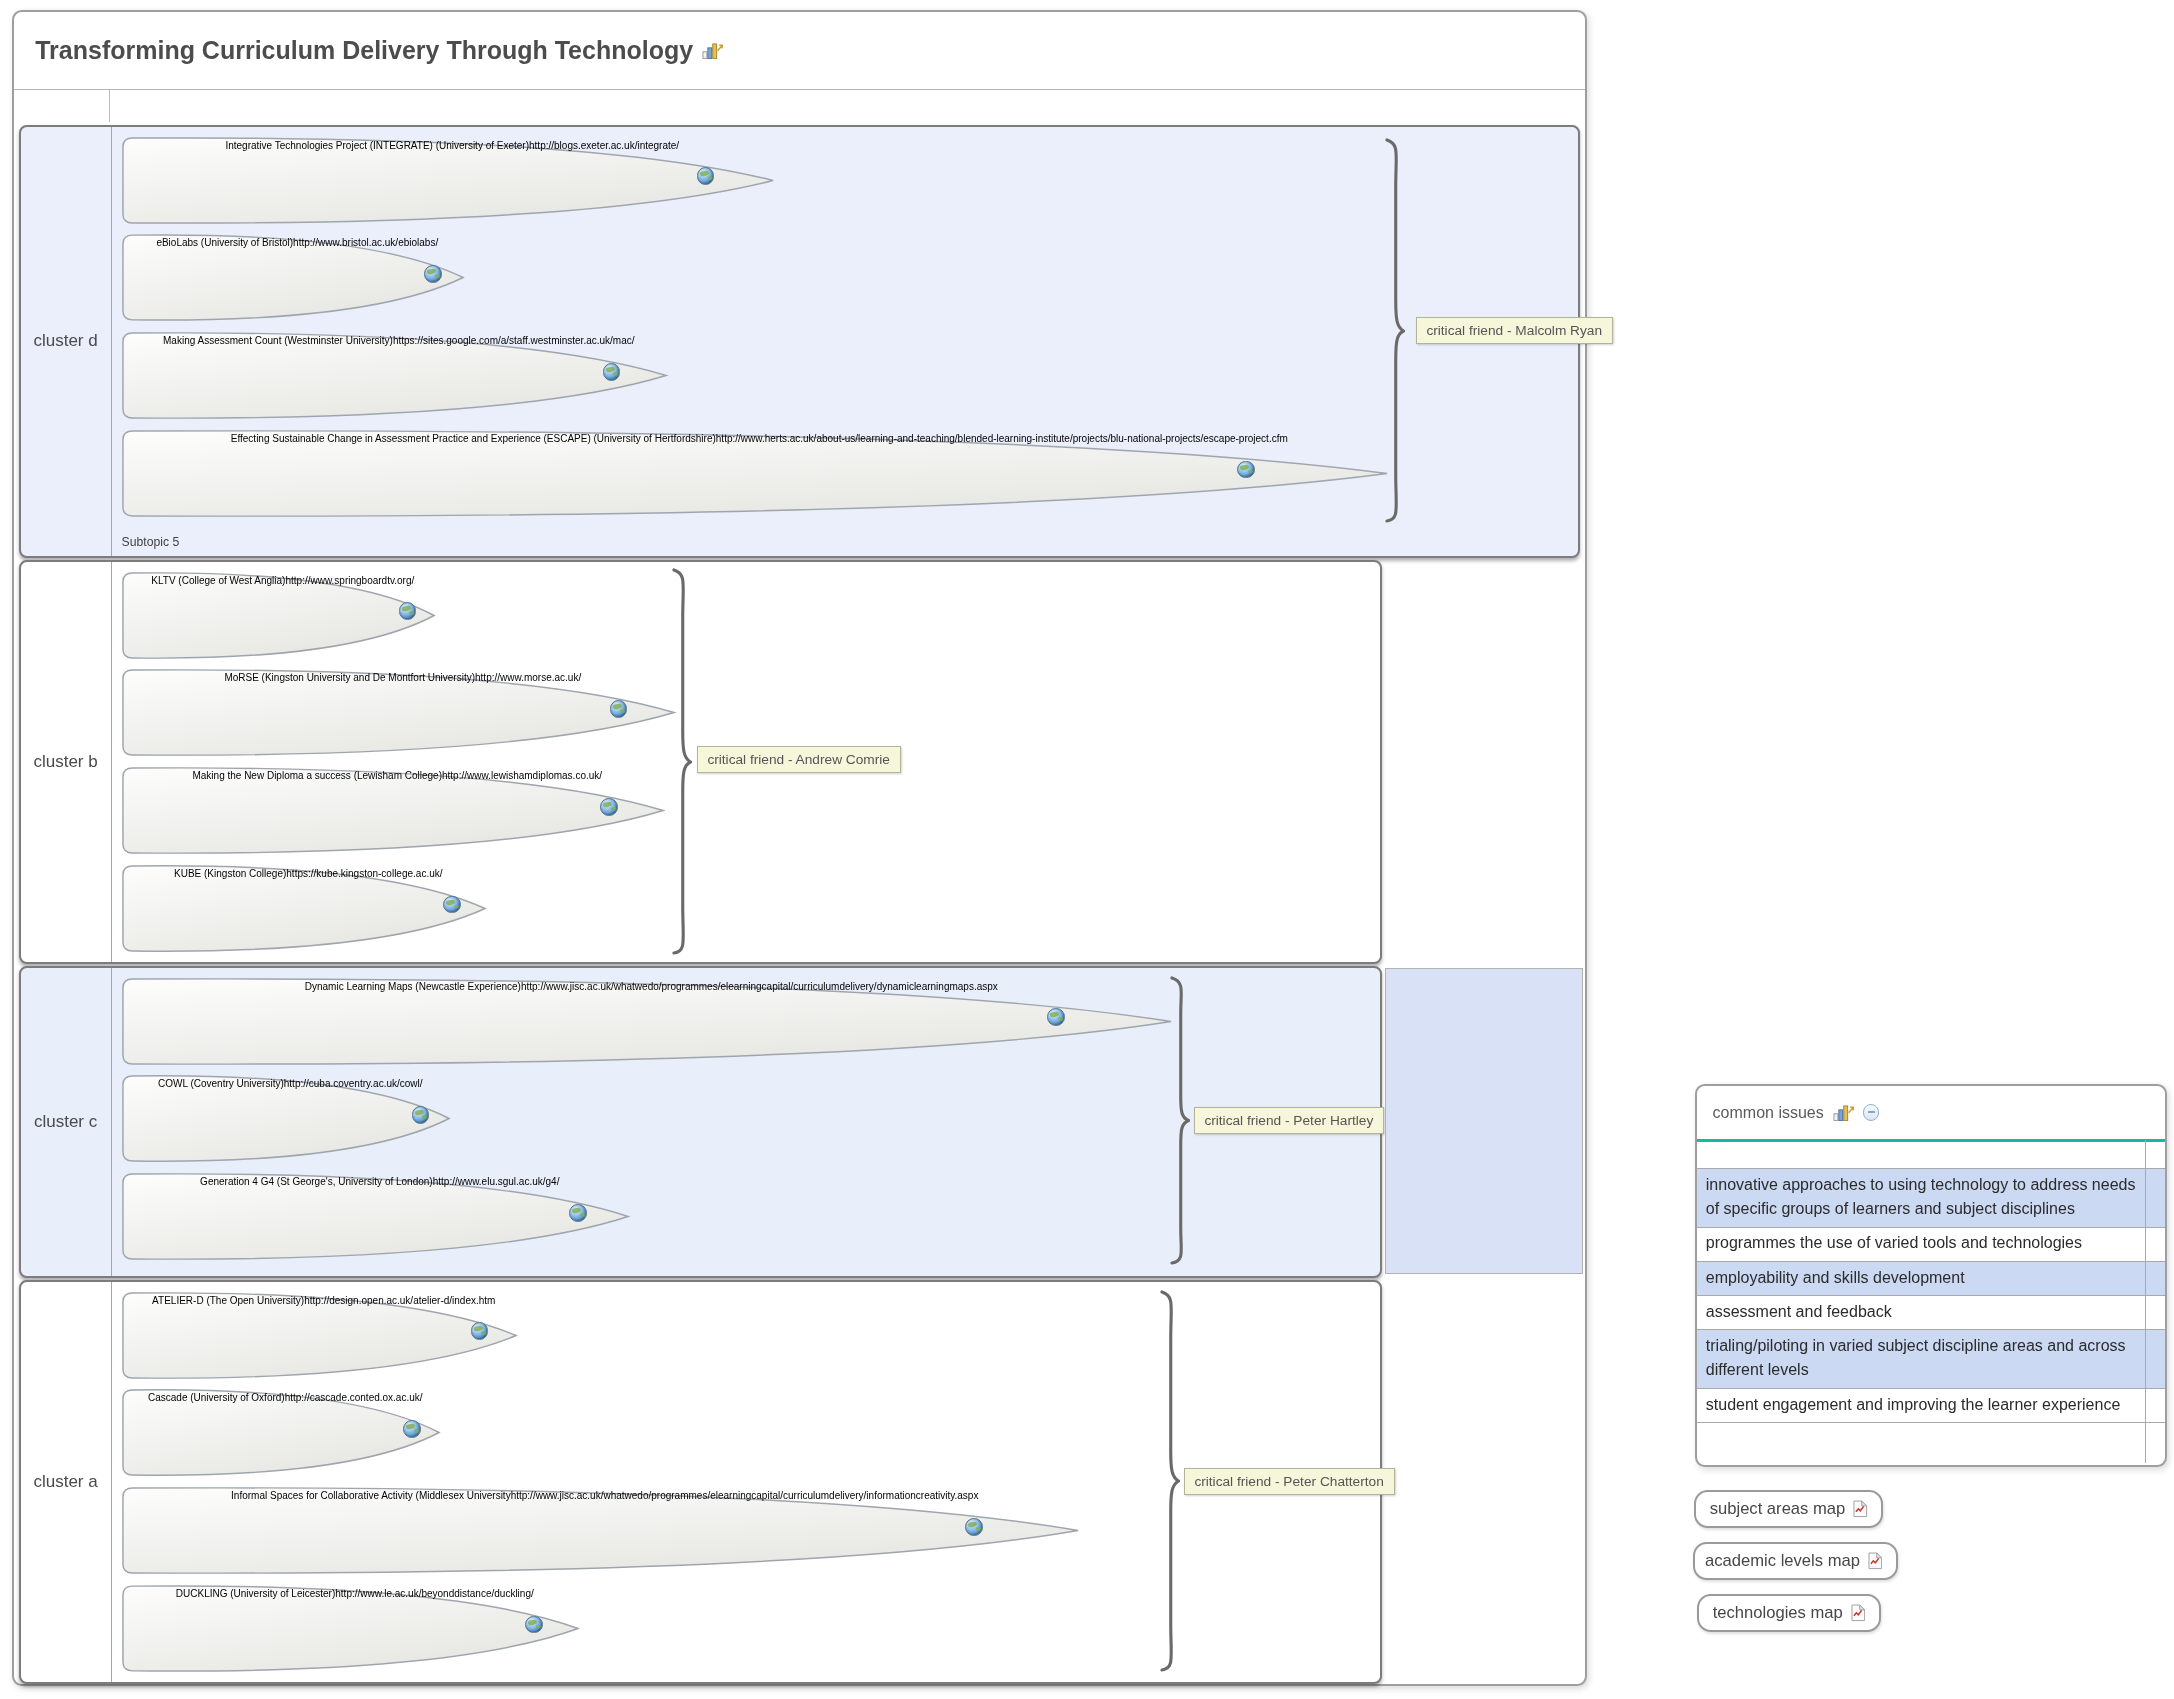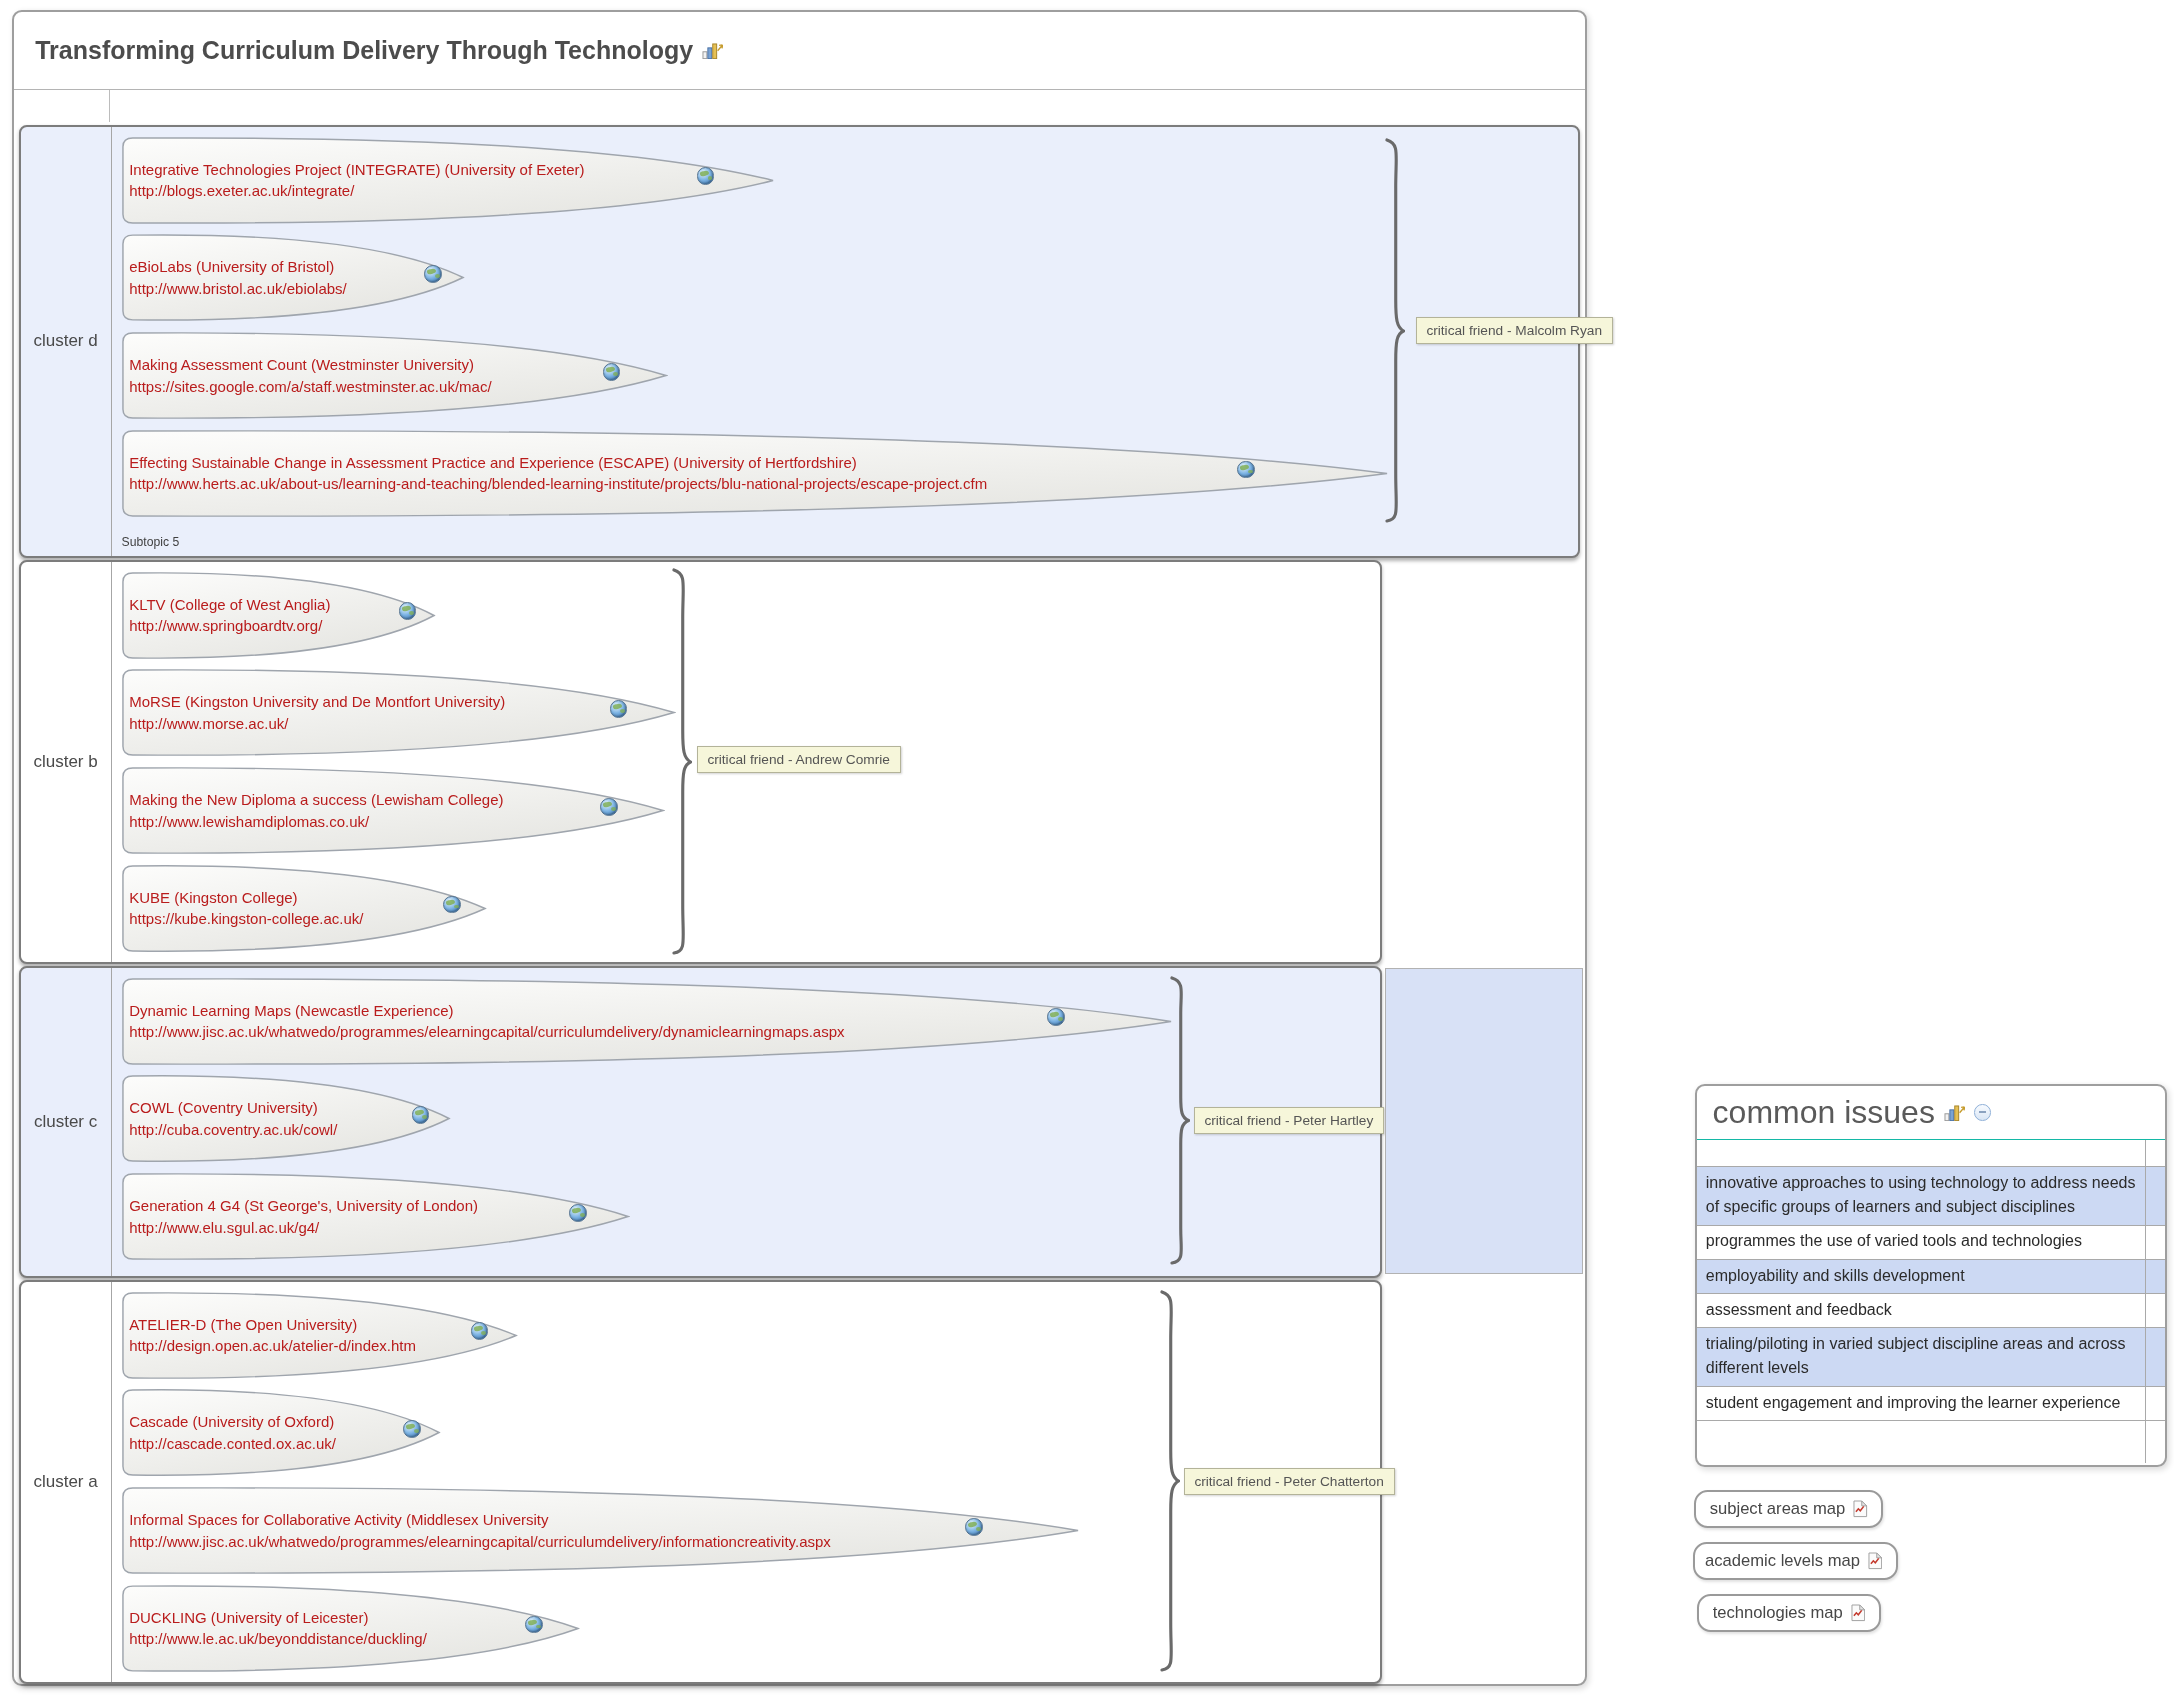--- a/index.html
+++ b/index.html
@@ -22,40 +22,40 @@
   .c-right-cell{position:absolute;left:1371px;top:956px;width:196px;height:304px;background:#d8e1f6;border:1px solid #b2b2b2;}
 
   .label-col{position:absolute;left:0;top:0;bottom:0;width:90px;border-right:1px solid #a6a6a6;
              display:flex;align-items:center;justify-content:center;}
   .cluster-label{font-size:17px;color:#4a4a4a;}
   .content{position:absolute;left:91px;top:0;right:0;bottom:0;padding:7.8px 0 0 9.8px;}
 
   
   .bubble{position:relative;height:91px;margin-bottom:6.8px;}
   .bubble-shape{position:absolute;left:0;top:0;width:100%;height:100%;display:block;}
-  .bubble-text{position:relative;height:100%;display:flex;flex-direction:column;justify-content:center;
-               padding-left:7.8px;font-size:15px;line-height:21.5px;color:#b91c1c;white-space:nowrap;}
+  .bubble-text{position:relative;height:100%;display:flex;flex-direction:row;justify-content:center;
+               padding-left:7.8px;font-size:10px;line-height:21.5px;color:#000000;white-space:nowrap;}
   .globe{position:absolute;left:88%;top:36%;width:15.6px;height:15.6px;border-radius:50%;
          background:radial-gradient(circle at 35% 30%, #eaf6fd 0%, #7db4e4 48%, #2f6aa8 100%);
          border:1px solid #51718f;box-shadow:inset -1px -1px 2px rgba(0,0,0,.3);}
   .globe::after{content:"";position:absolute;left:2px;top:2.9px;width:8.8px;height:4.9px;background:#7fae57;
                 border-radius:40% 60% 50% 50%;opacity:.85;transform:rotate(-14deg);}
   .globe::before{content:"";position:absolute;right:1px;top:7.8px;width:4.9px;height:3.9px;background:#7fae57;
                  border-radius:50%;opacity:.8;}
 
   .brace{position:absolute;width:21.5px;}
   .cf-label{position:absolute;background:#f6f6da;border:1px solid #b3b399;padding:4.9px 9.8px;
             font-size:13.7px;color:#555;white-space:nowrap;box-shadow:1px 1px 2px rgba(0,0,0,.18);}
   .subtopic{position:absolute;left:101px;bottom:6.8px;font-size:12.2px;color:#3f3f3f;}
 
   
   .panel{position:absolute;left:1695px;top:1084px;width:468px;height:379px;background:#fff;
          border:2px solid #9e9e9e;border-radius:9.8px;box-shadow:2px 2.9px 5.9px rgba(0,0,0,.14);overflow:hidden;}
-  .panel-title{height:53px;display:flex;align-items:center;gap:8.8px;padding-left:15.6px;font-size:32px;
-               color:#5a5a5a;border-bottom:1px solid #14b8a6;}
+  .panel-title{height:53px;display:flex;align-items:center;gap:8.8px;padding-left:15.6px;font-size:16px;
+               color:#5a5a5a;border-bottom:3px solid #14b8a6;}
   .issue-row{border-bottom:1px solid #a9a9a9;padding:3.9px 29px 4.9px 8.8px;font-size:16px;line-height:24.4px;color:#2b2b2b;}
   .issue-row.empty{height:26px;padding-top:0;padding-bottom:0;}
   .issue-row.alt{background:#ccd9f3;}
   .panel-gutter{position:absolute;top:54px;bottom:2px;right:19.5px;width:1px;background:#a9a9a9;}
 
   .collapse-icon{position:relative;width:14.6px;height:14.6px;border-radius:50%;border:1px solid #8fb0d8;
                  background:linear-gradient(#f8fbff,#d9e6f5);display:inline-block;}
   .collapse-icon::after{content:"";position:absolute;left:3.9px;top:5.9px;width:6.8px;height:2px;background:#8ba2c0;}
 
   

